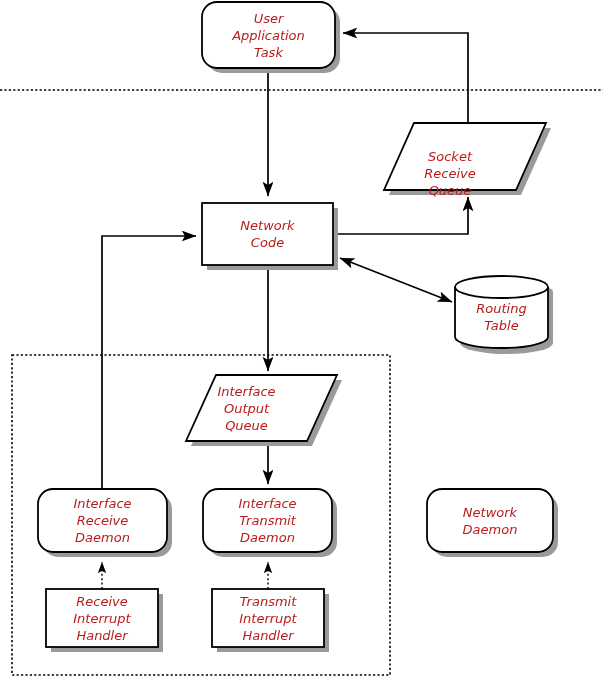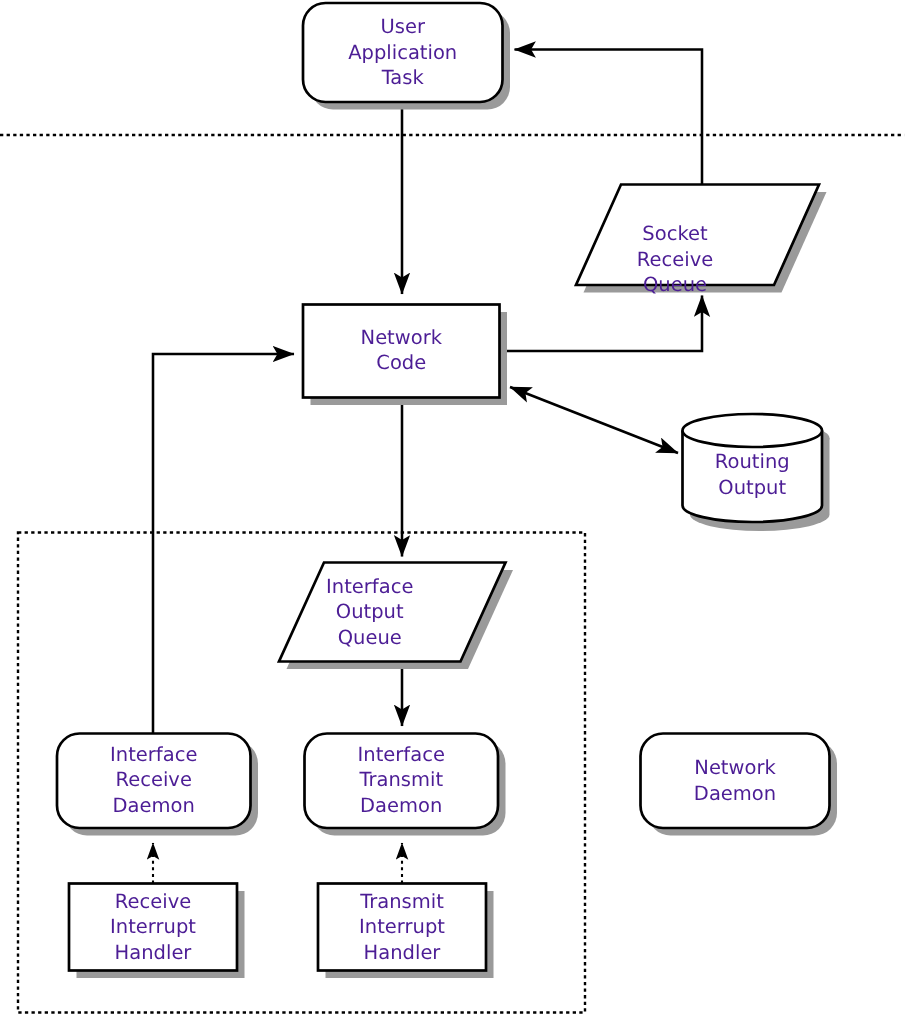--- a/index.html
+++ b/index.html
@@ -24,23 +24,24 @@
   }
   .node-label {
     position: absolute;
     display: flex;
     flex-direction: column;
     align-items: center;
     justify-content: center;
     text-align: center;
     font-size: 13px;
     line-height: 17px;
-    color: #4c1d95;
+    color: #b91c1c;
     pointer-events: none;
     white-space: pre-line;
+    font-style: italic;
   }
 </style>
 </head>
 <body>
 
 <div id="canvas">
 
   <svg id="svg-layer" viewBox="0 0 603 680">
     <defs>
       <marker id="arrowEnd" markerWidth="10" markerHeight="10" refX="8.4" refY="3.2" orient="auto" markerUnits="strokeWidth">
@@ -152,21 +153,21 @@
 Task</div>
 
   <div class="node-label" style="left:384px; top:140px; width:132px; height:67px;">Socket
 Receive
 Queue</div>
 
   <div class="node-label" style="left:202px; top:203px; width:131px; height:62px;">Network
 Code</div>
 
   <div class="node-label" style="left:455px; top:287px; width:93px; height:60px;">Routing
-Output</div>
+Table</div>
 
   <div class="node-label" style="left:186px; top:375px; width:121px; height:66px;">Interface
 Output
 Queue</div>
 
   <div class="node-label" style="left:38px; top:489px; width:129px; height:63px;">Interface
 Receive
 Daemon</div>
 
   <div class="node-label" style="left:203px; top:489px; width:129px; height:63px;">Interface

